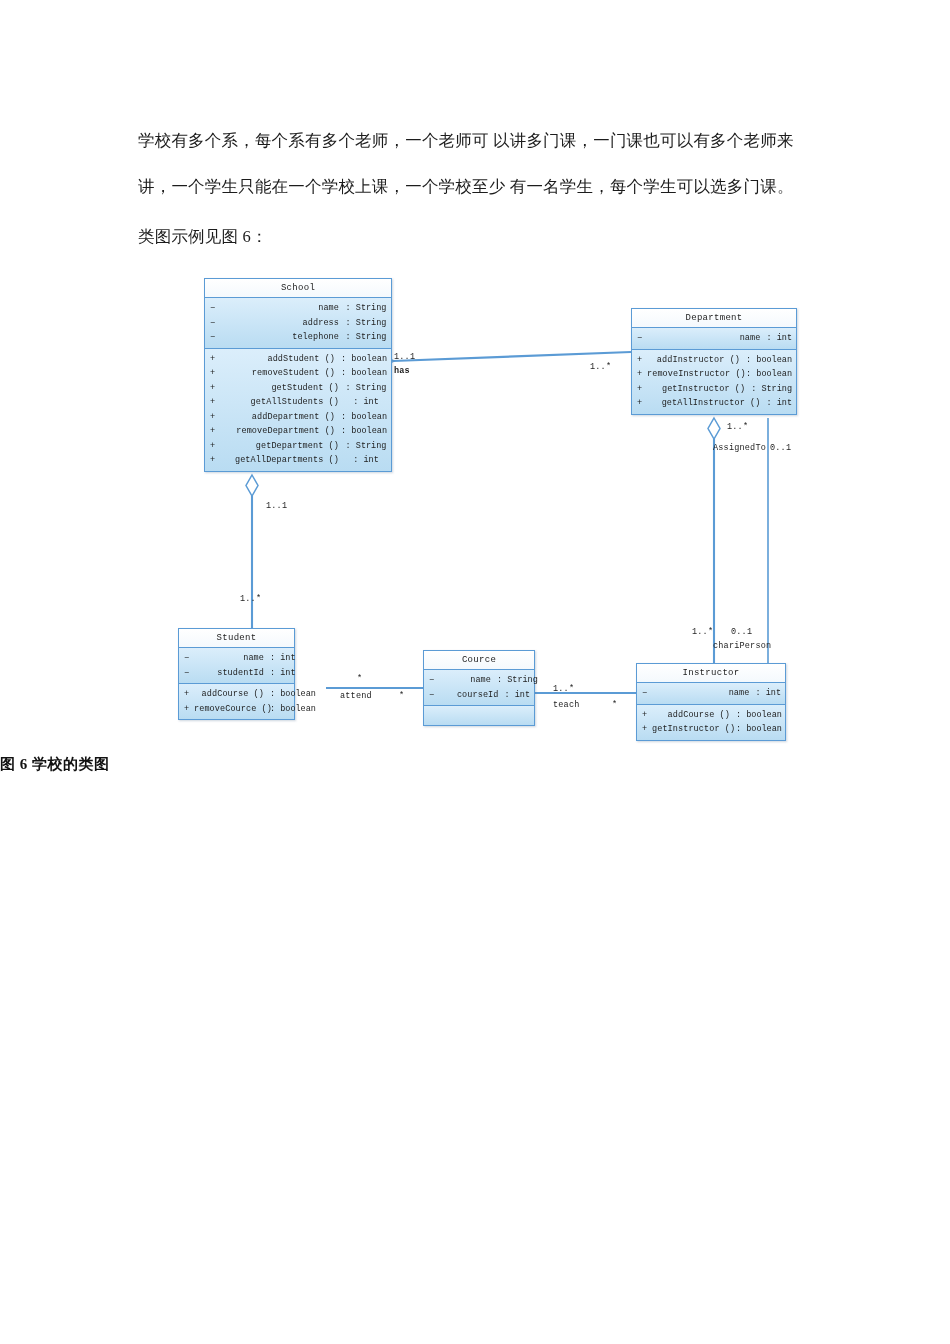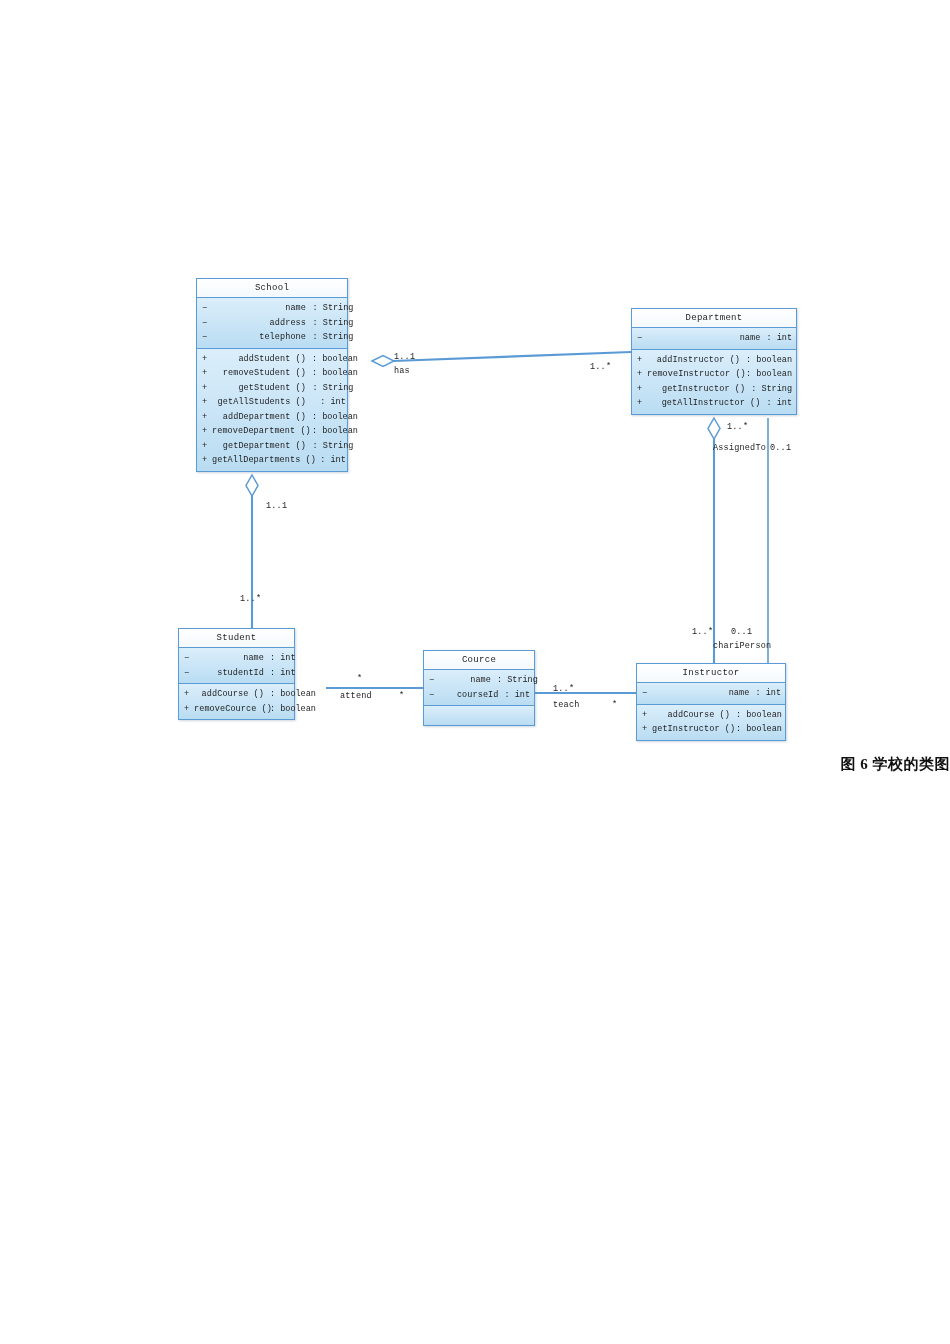--- a/index.html
+++ b/index.html
@@ -92,21 +92,21 @@
     text-align: right;
     letter-spacing: 0.1px;
   }
   .uml-row .typ {
     flex: 0 0 auto;
     text-align: center;
     padding-left: 6px;
   }
 
   
-  #cls-school      { left: 196px; top: 278px;  width: 152px; }
+  #cls-school      { left: 204px; top: 278px;  width: 188px; }
   #cls-department  { left: 631px; top: 308px;  width: 166px; }
   #cls-student     { left: 178px; top: 628px;  width: 117px; }
   #cls-cource      { left: 423px; top: 650px;  width: 112px; }
   #cls-instructor  { left: 636px; top: 663px;  width: 150px; }
 
   #cls-school .mem   { min-width: 94px; }
   #cls-school .typ   { min-width: 42px; }
   #cls-department .mem { min-width: 92px; }
   #cls-student .mem  { min-width: 70px; }
   #cls-cource .mem   { min-width: 52px; }
@@ -122,32 +122,35 @@
     background: transparent;
     letter-spacing: 0.2px;
   }
 
   
   #fig-caption {
     position: absolute;
     left: 0;
     top: 755px;
     width: 950px;
-    text-align: right;
+    text-align: left;
     font-family: "Liberation Serif", serif;
     font-size: 15px;
     font-weight: bold;
     color: #111111;
     letter-spacing: 0.5px;
   }
 </style>
 </head>
 <body>
 
 <div class="prose">
+  <p>学校有多个系，每个系有多个老师，一个老师可 以讲多门课，一门课也可以有多个老师来</p>
+  <p>讲，一个学生只能在一个学校上课，一个学校至少 有一名学生，每个学生可以选多门课。</p>
+  <p class="caption-line">类图示例见图 6：</p>
 </div>
 
 <svg id="diagram" viewBox="0 0 950 1344" xmlns="http://www.w3.org/2000/svg">
   <defs>
     <style>
       .ln { stroke: #5b9bd5; stroke-width: 2.1; fill: none; }
       .ln-thin { stroke: #5b9bd5; stroke-width: 1.6; fill: none; }
       .dia { stroke: #5b9bd5; stroke-width: 1.5; fill: #ffffff; }
     </style>
   </defs>
@@ -339,21 +342,21 @@
     <div class="uml-row">
       <span class="vis">+</span>
       <span class="mem">getInstructor ()</span>
       <span class="typ">: boolean</span>
     </div>
   </div>
 </div>
 
 <div id="assoc-labels">
   <span class="assoc-label" style="left: 394px; top: 352px;">1..1</span>
-  <span class="assoc-label" style="left: 394px; top: 366px;">has</span>
+  <span class="assoc-label" style="left: 394px; top: 366px; font-weight: bold;">has</span>
   <span class="assoc-label" style="left: 590px; top: 362px;">1..*</span>
   <span class="assoc-label" style="left: 266px; top: 501px;">1..1</span>
   <span class="assoc-label" style="left: 240px; top: 594px;">1..*</span>
   <span class="assoc-label" style="left: 727px; top: 422px;">1..*</span>
   <span class="assoc-label" style="left: 713px; top: 443px;">AssignedTo</span>
   <span class="assoc-label" style="left: 770px; top: 443px;">0..1</span>
   <span class="assoc-label" style="left: 692px; top: 627px;">1..*</span>
   <span class="assoc-label" style="left: 731px; top: 627px;">0..1</span>
   <span class="assoc-label" style="left: 713px; top: 641px;">chariPerson</span>
   <span class="assoc-label" style="left: 357px; top: 674px;">*</span>

